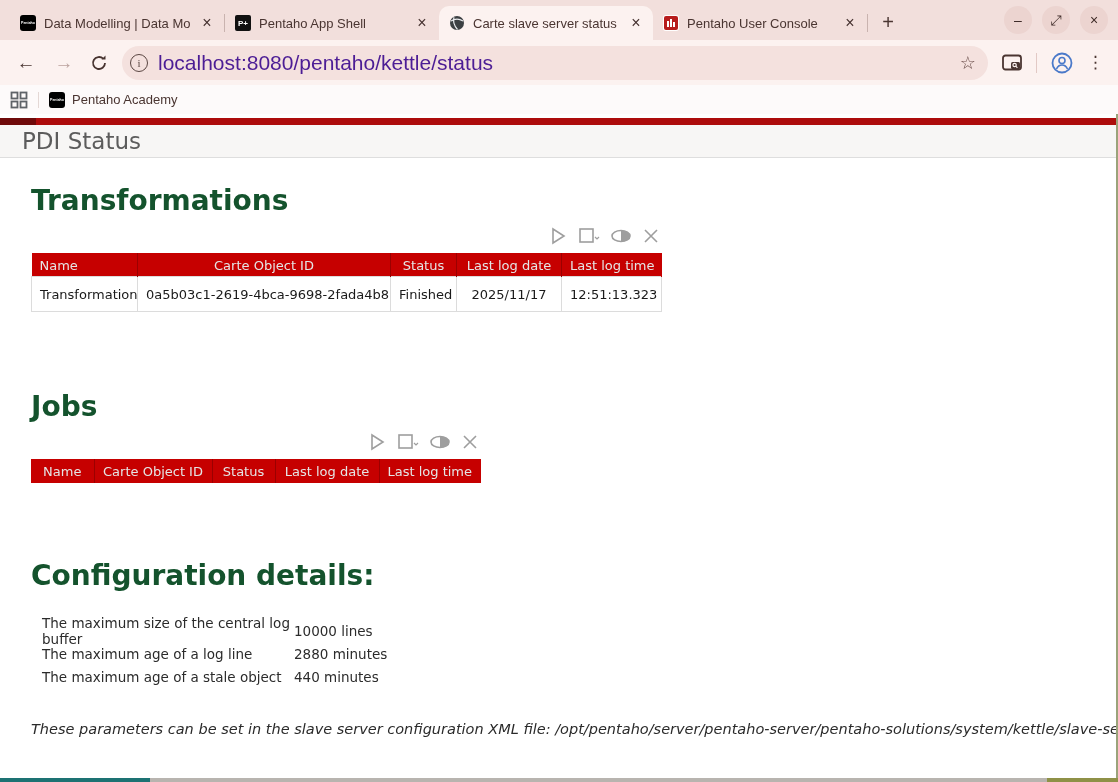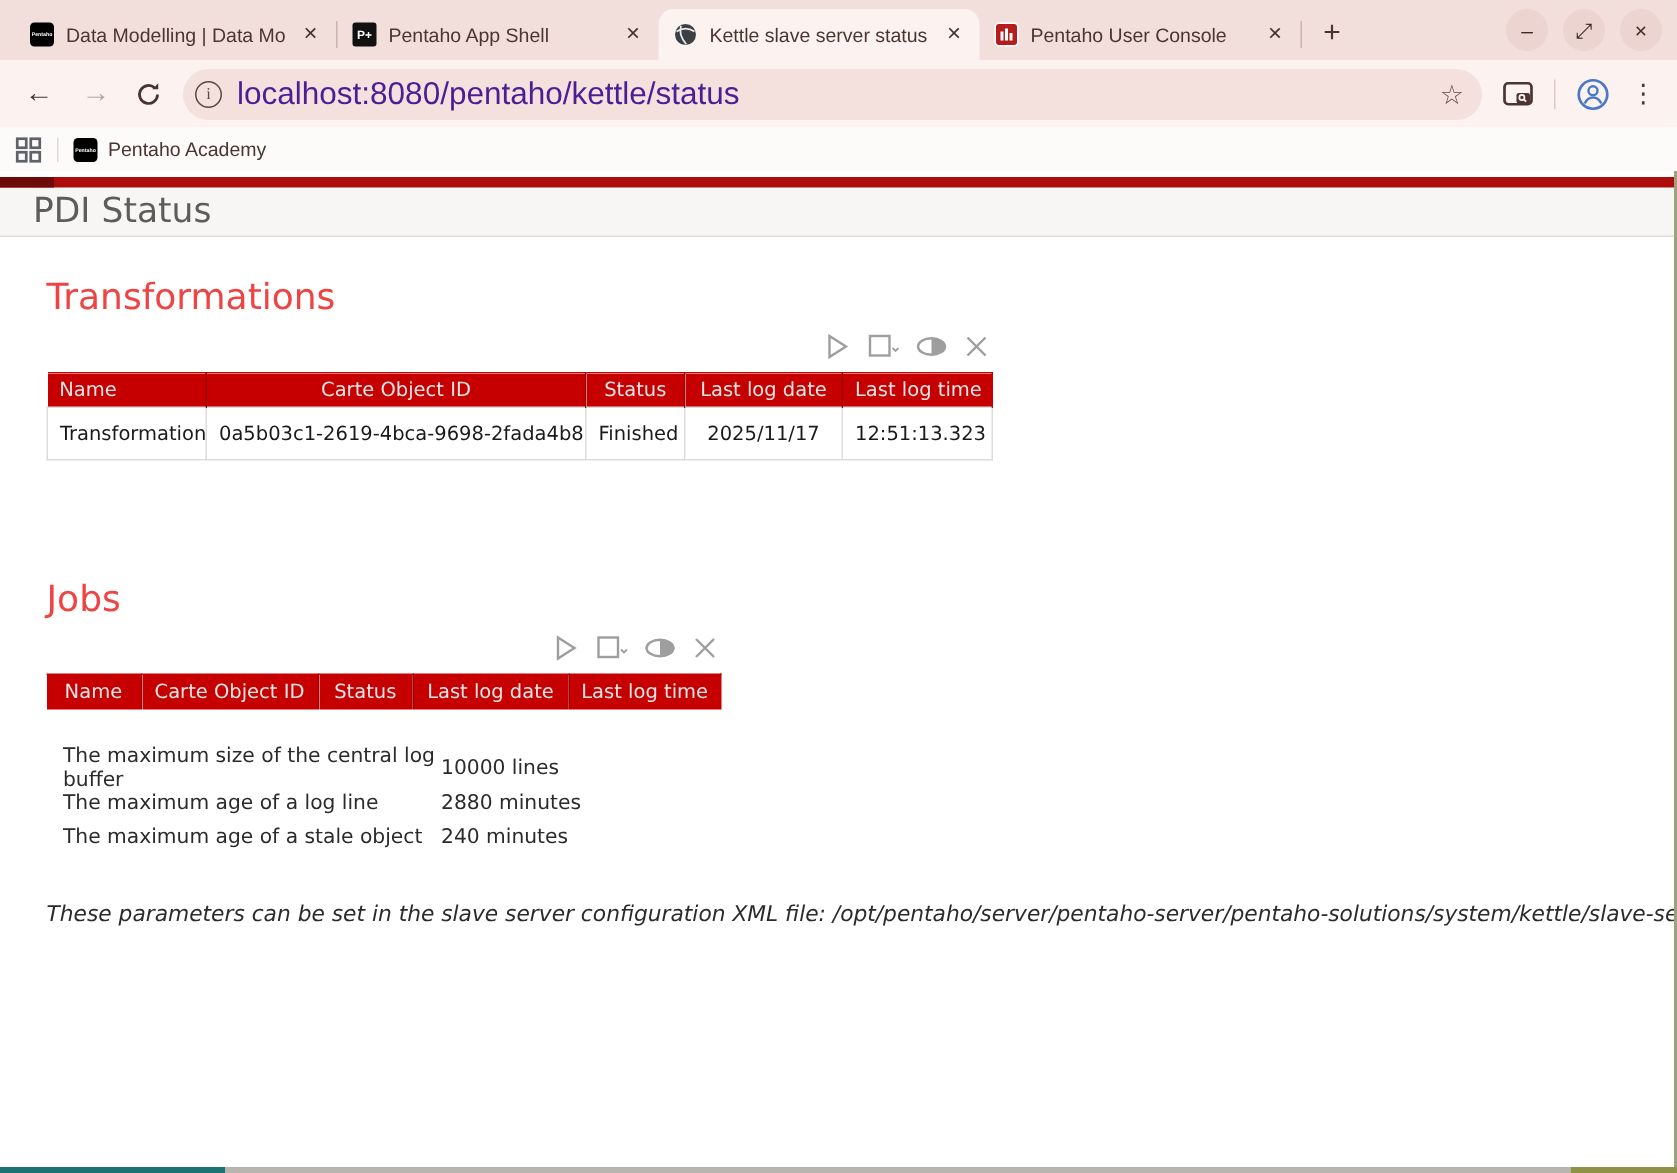--- a/index.html
+++ b/index.html
@@ -40,21 +40,21 @@
   .bm-item { display:flex; align-items:center; gap:7px; font-size:13px; color:#4a3531; }
 
   
   .page { position:relative; height:668px; background:#fff; padding-top:4px; }
   .redbar { height:7px; background:#ad0c0c; position:relative; }
   .redbar .darkseg { position:absolute; left:0; top:0; width:36px; height:7px; background:#6f0a0a; }
   .statusband { height:33px; background:#f7f6f5; border-bottom:1px solid #dedede; display:flex; align-items:center; padding-left:22px; }
   .statusband h1 { font-family:"DejaVu Sans", sans-serif; font-weight:400; font-size:23px; color:#5c5c5c; }
 
   .content { padding:0 24px 0 31px; font-family:"DejaVu Sans", sans-serif; }
-  .sec-h { font-size:24px; font-weight:400; color:#ef4444; }
+  .sec-h { font-size:28px; font-weight:700; color:#14532d; }
   .h-transformations { margin-top:26px; }
   .h-jobs { margin-top:78px; }
   .h-config { margin-top:76px; }
 
   .iconrow { display:flex; justify-content:flex-end; align-items:center; gap:9px; margin:8px 0 6px; height:22px; color:#9e9e9e; }
   .iconrow svg { display:block; }
 
   table.grid { border-collapse:collapse; font-size:13px; color:#1a1a1a; table-layout:fixed; }
   table.grid th { background:#c60000; color:#e5e5e5; font-weight:400; height:23px; padding:1px 8px;
                   border-right:1px solid #9b0000; border-top:1px solid #c60000; white-space:nowrap; overflow:hidden; }
@@ -103,21 +103,21 @@
     <span class="close">×</span>
   </div>
   <div class="tab active">
     <span class="favicon">
       <svg width="16" height="16" viewBox="0 0 16 16">
           <circle cx="8" cy="8" r="7" fill="#3c4043"></circle>
           <path d="M2 6 C6 3.5 10 3.5 14 6" stroke="#e8eaed" stroke-width="1.2" fill="none"></path>
           <path d="M5 2.2 C3.5 7 5.5 11 8.5 14.5" stroke="#e8eaed" stroke-width="1.2" fill="none"></path>
         </svg>
     </span>
-    <span class="title">Kettle slave server status</span>
+    <span class="title">Carte slave server status</span>
     <span class="close">×</span>
   </div>
   <div class="tab">
     <span class="favicon fav-chart">
       <svg width="16" height="16" viewBox="0 0 16 16">
           <rect x="1" y="1" width="14" height="14" rx="2" fill="#b71c1c"></rect>
           <rect x="4" y="6" width="2" height="6" fill="#fff"></rect>
           <rect x="7" y="4" width="2" height="8" fill="#fff"></rect>
           <rect x="10" y="7" width="2" height="5" fill="#fff"></rect>
         </svg>
@@ -285,32 +285,33 @@
         <tr>
           <th class="ac">Name</th>
           <th class="ac">Carte Object ID</th>
           <th class="ac">Status</th>
           <th class="ac">Last log date</th>
           <th class="ac">Last log time</th>
         </tr>
       </thead>
     </table>
 
+    <div class="sec-h h-config">Configuration details:</div>
     <div class="cfg-list">
       <div class="cfg-row">
         <span class="cfg-label">The maximum size of the central log buffer</span>
         <span class="cfg-value">10000 lines</span>
       </div>
       <div class="cfg-row">
         <span class="cfg-label">The maximum age of a log line</span>
         <span class="cfg-value">2880 minutes</span>
       </div>
       <div class="cfg-row">
         <span class="cfg-label">The maximum age of a stale object</span>
-        <span class="cfg-value">240 minutes</span>
+        <span class="cfg-value">440 minutes</span>
       </div>
     </div>
 
     <div class="note">These parameters can be set in the slave server configuration XML file: /opt/pentaho/server/pentaho-server/pentaho-solutions/system/kettle/slave-server-config.xml</div>
   </div>
 </div>
 
 <div class="edge-right"></div>
 <div class="bottombar">
   <div class="bb-teal"></div>

